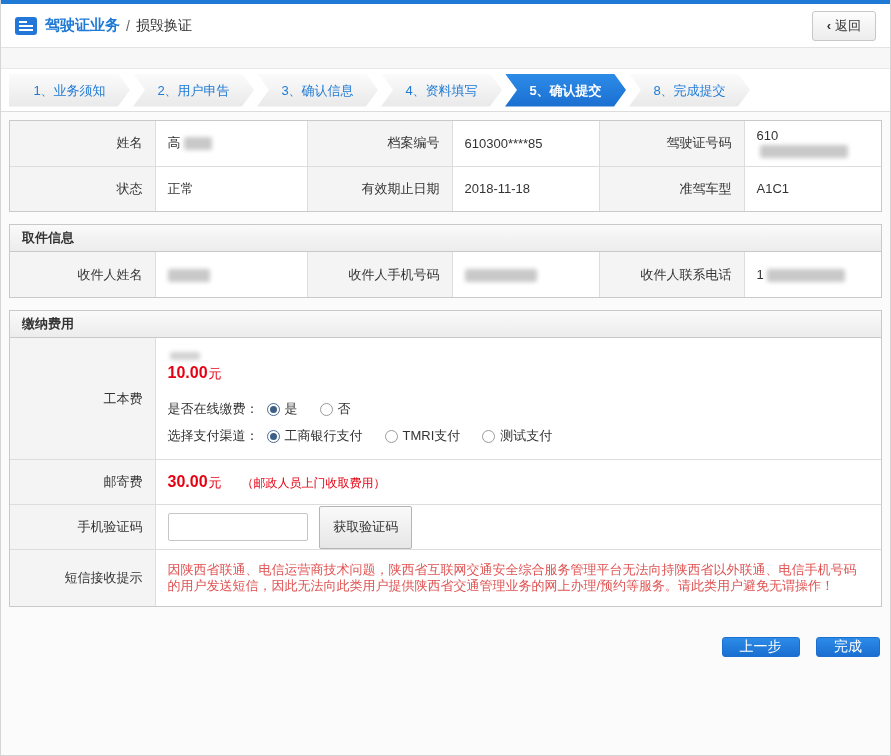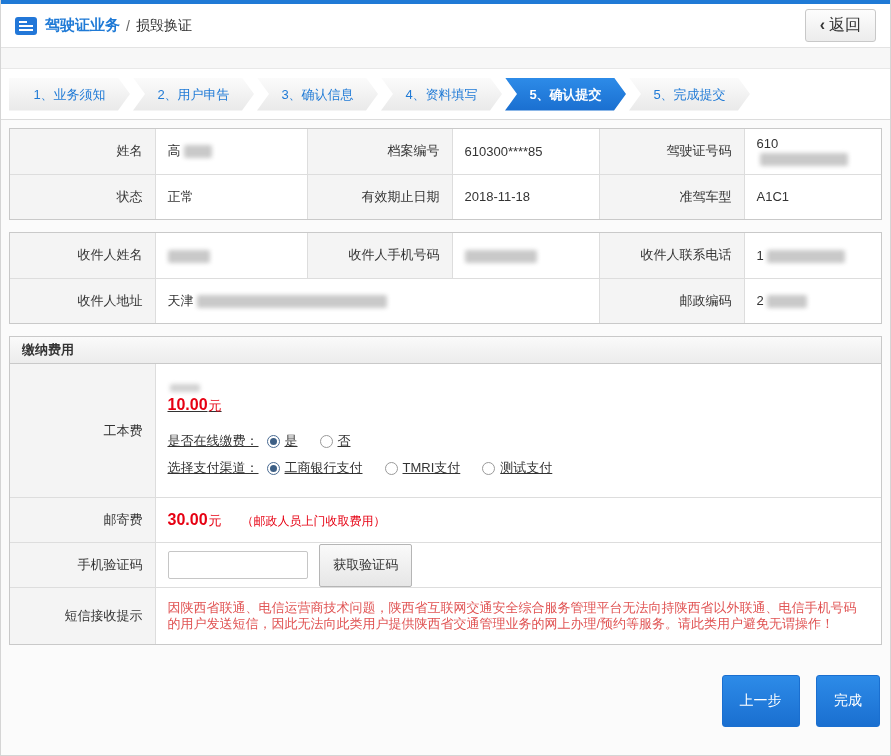--- a/index.html
+++ b/index.html
@@ -22,30 +22,30 @@
     display:flex; align-items:center; padding:0 14px; flex:none;
   }
   .header .svc-icon { display:inline-flex; margin-right:8px; }
   .app-title { color:var(--accent-blue,#1f7ad6); font-size:15px; font-weight:bold; }
   .crumb-sep { color:#666; margin:0 6px; font-size:14px; }
   .page-title { color:#333; font-size:14px; }
   .header-spacer { flex:1; }
   .back-btn {
     background:linear-gradient(#fdfdfd,#ececec);
     border:1px solid #c8c8c8; border-radius:3px;
-    padding:5px 14px; font-size:16px; color:#333; cursor:pointer;
+    padding:5px 14px; font-size:13px; color:#333; cursor:pointer;
     font-family:inherit;
   }
   .back-btn .chev { font-weight:bold; margin-right:4px; }
 
   .subheader-gap { height:20px; background:#f7f7f7; flex:none; }
 
   
   .steps {
-    height:52px; background:#fff; border-top:1px solid #e8e8e8; border-bottom:1px solid #dcdcdc;
+    height:44px; background:#fff; border-top:1px solid #e8e8e8; border-bottom:1px solid #dcdcdc;
     display:flex; align-items:center; padding-left:8px; flex:none;
   }
   .step {
     width:121px; height:33px; line-height:33px; text-align:center;
     font-size:13px; color:var(--accent-blue,#1f7ad6);
     background:linear-gradient(#fbfbfb,#e9e9e9);
     margin-right:3px; flex:none;
     clip-path:polygon(0 0, calc(100% - 12px) 0, 100% 50%, calc(100% - 12px) 100%, 0 100%, 12px 50%);
   }
   .step.first { clip-path:polygon(0 0, calc(100% - 12px) 0, 100% 50%, calc(100% - 12px) 100%, 0 100%); }
@@ -71,21 +71,21 @@
   .info tr:first-child td { border-top:none; }
   .info tr:last-child td { border-bottom:none; }
   td.lbl { background:#f4f4f4; text-align:right; }
 
   .redact {
     display:inline-block; height:13px; border-radius:2px;
     background:#c9c9c9; filter:blur(2px); vertical-align:middle; margin-left:3px;
   }
 
   
-  .fee-cell { padding:20px 12px !important;text-decoration:underline; }
+  .fee-cell { padding:14px 12px !important; }
   .redact-sm { width:30px; height:8px; background:#d2d2d2; filter:blur(2px); border-radius:2px; margin:0 0 4px 2px; }
   .fee-line { margin-bottom:8px; }
   .fee-amt { color:var(--fee-red,#e60012); font-size:16px; font-weight:bold; }
   .fee-unit { color:var(--fee-red,#e60012); font-size:13px; margin-left:1px; }
   .opt-line { display:flex; align-items:flex-end; height:27px; font-size:13px; color:#333; }
   .opt-caption { margin-right:8px; }
   .radio { display:inline-flex; align-items:center; margin-right:22px; cursor:pointer; }
   .radio i {
     width:13px; height:13px; border:1px solid #9a9a9a; border-radius:50%;
     margin-right:5px; background:#fff; display:inline-block; position:relative; flex:none;
@@ -107,21 +107,21 @@
     font-size:13px; color:#333; cursor:pointer; font-family:inherit;
   }
   .sms-cell { padding:12px !important; line-height:16px; }
   .sms-text { color:var(--notice-red,#e05252); font-size:13px; }
 
   
   .footer-bar { text-align:right; padding:18px 2px 0 0; }
   .btn-primary {
     background:linear-gradient(#2d8be8,#1a6fd0);
     border:1px solid #1a6fd0; border-radius:3px; color:#fff;
-    font-size:14px; padding:16px 17px; margin-left:12px; cursor:pointer;
+    font-size:14px; padding:0 17px; margin-left:12px; cursor:pointer;
     font-family:inherit;
   }
 </style>
 </head>
 <body>
 
 <div class="page">
   <div class="top-strip"></div>
 
   <div class="header">
@@ -141,21 +141,21 @@
   </div>
 
   <div class="subheader-gap"></div>
 
   <div class="steps">
     <div class="step first">1、业务须知</div>
     <div class="step">2、用户申告</div>
     <div class="step">3、确认信息</div>
     <div class="step">4、资料填写</div>
     <div class="step active">5、确认提交</div>
-    <div class="step">5、完成提交</div>
+    <div class="step">8、完成提交</div>
   </div>
 
   <div class="content">
 
     <div class="section">
       <table class="info">
         <colgroup>
             <col style="width:145px">
             <col style="width:152px">
             <col style="width:145px">
@@ -178,43 +178,38 @@
           <td class="lbl">有效期止日期</td>
           <td>2018-11-18</td>
           <td class="lbl">准驾车型</td>
           <td>A1C1</td>
         </tr>
       </tbody>
         </table>
     </div>
 
     <div class="section">
+      <div class="section-hd">取件信息</div>
       <table class="info">
         <colgroup>
             <col style="width:145px">
             <col style="width:152px">
             <col style="width:145px">
             <col style="width:147px">
             <col style="width:145px">
             <col>
           </colgroup>
         <tbody>
             <tr>
           <td class="lbl">收件人姓名</td>
           <td><span class="redact" style="width:42px;margin-left:0"></span></td>
           <td class="lbl">收件人手机号码</td>
           <td><span class="redact" style="width:72px;margin-left:0"></span></td>
           <td class="lbl">收件人联系电话</td>
           <td><span>1</span><span class="redact" style="width:78px"></span></td>
-        </tr>
-        <tr>
-          <td class="lbl">收件人地址</td>
-          <td colspan="3"><span>天津</span><span class="redact" style="width:190px"></span></td>
-          <td class="lbl">邮政编码</td>
-          <td><span>2</span><span class="redact" style="width:40px"></span></td>
         </tr>
       </tbody>
         </table>
     </div>
 
     <div class="section">
       <div class="section-hd">缴纳费用</div>
       <table class="info">
         <colgroup>
             <col style="width:145px">

